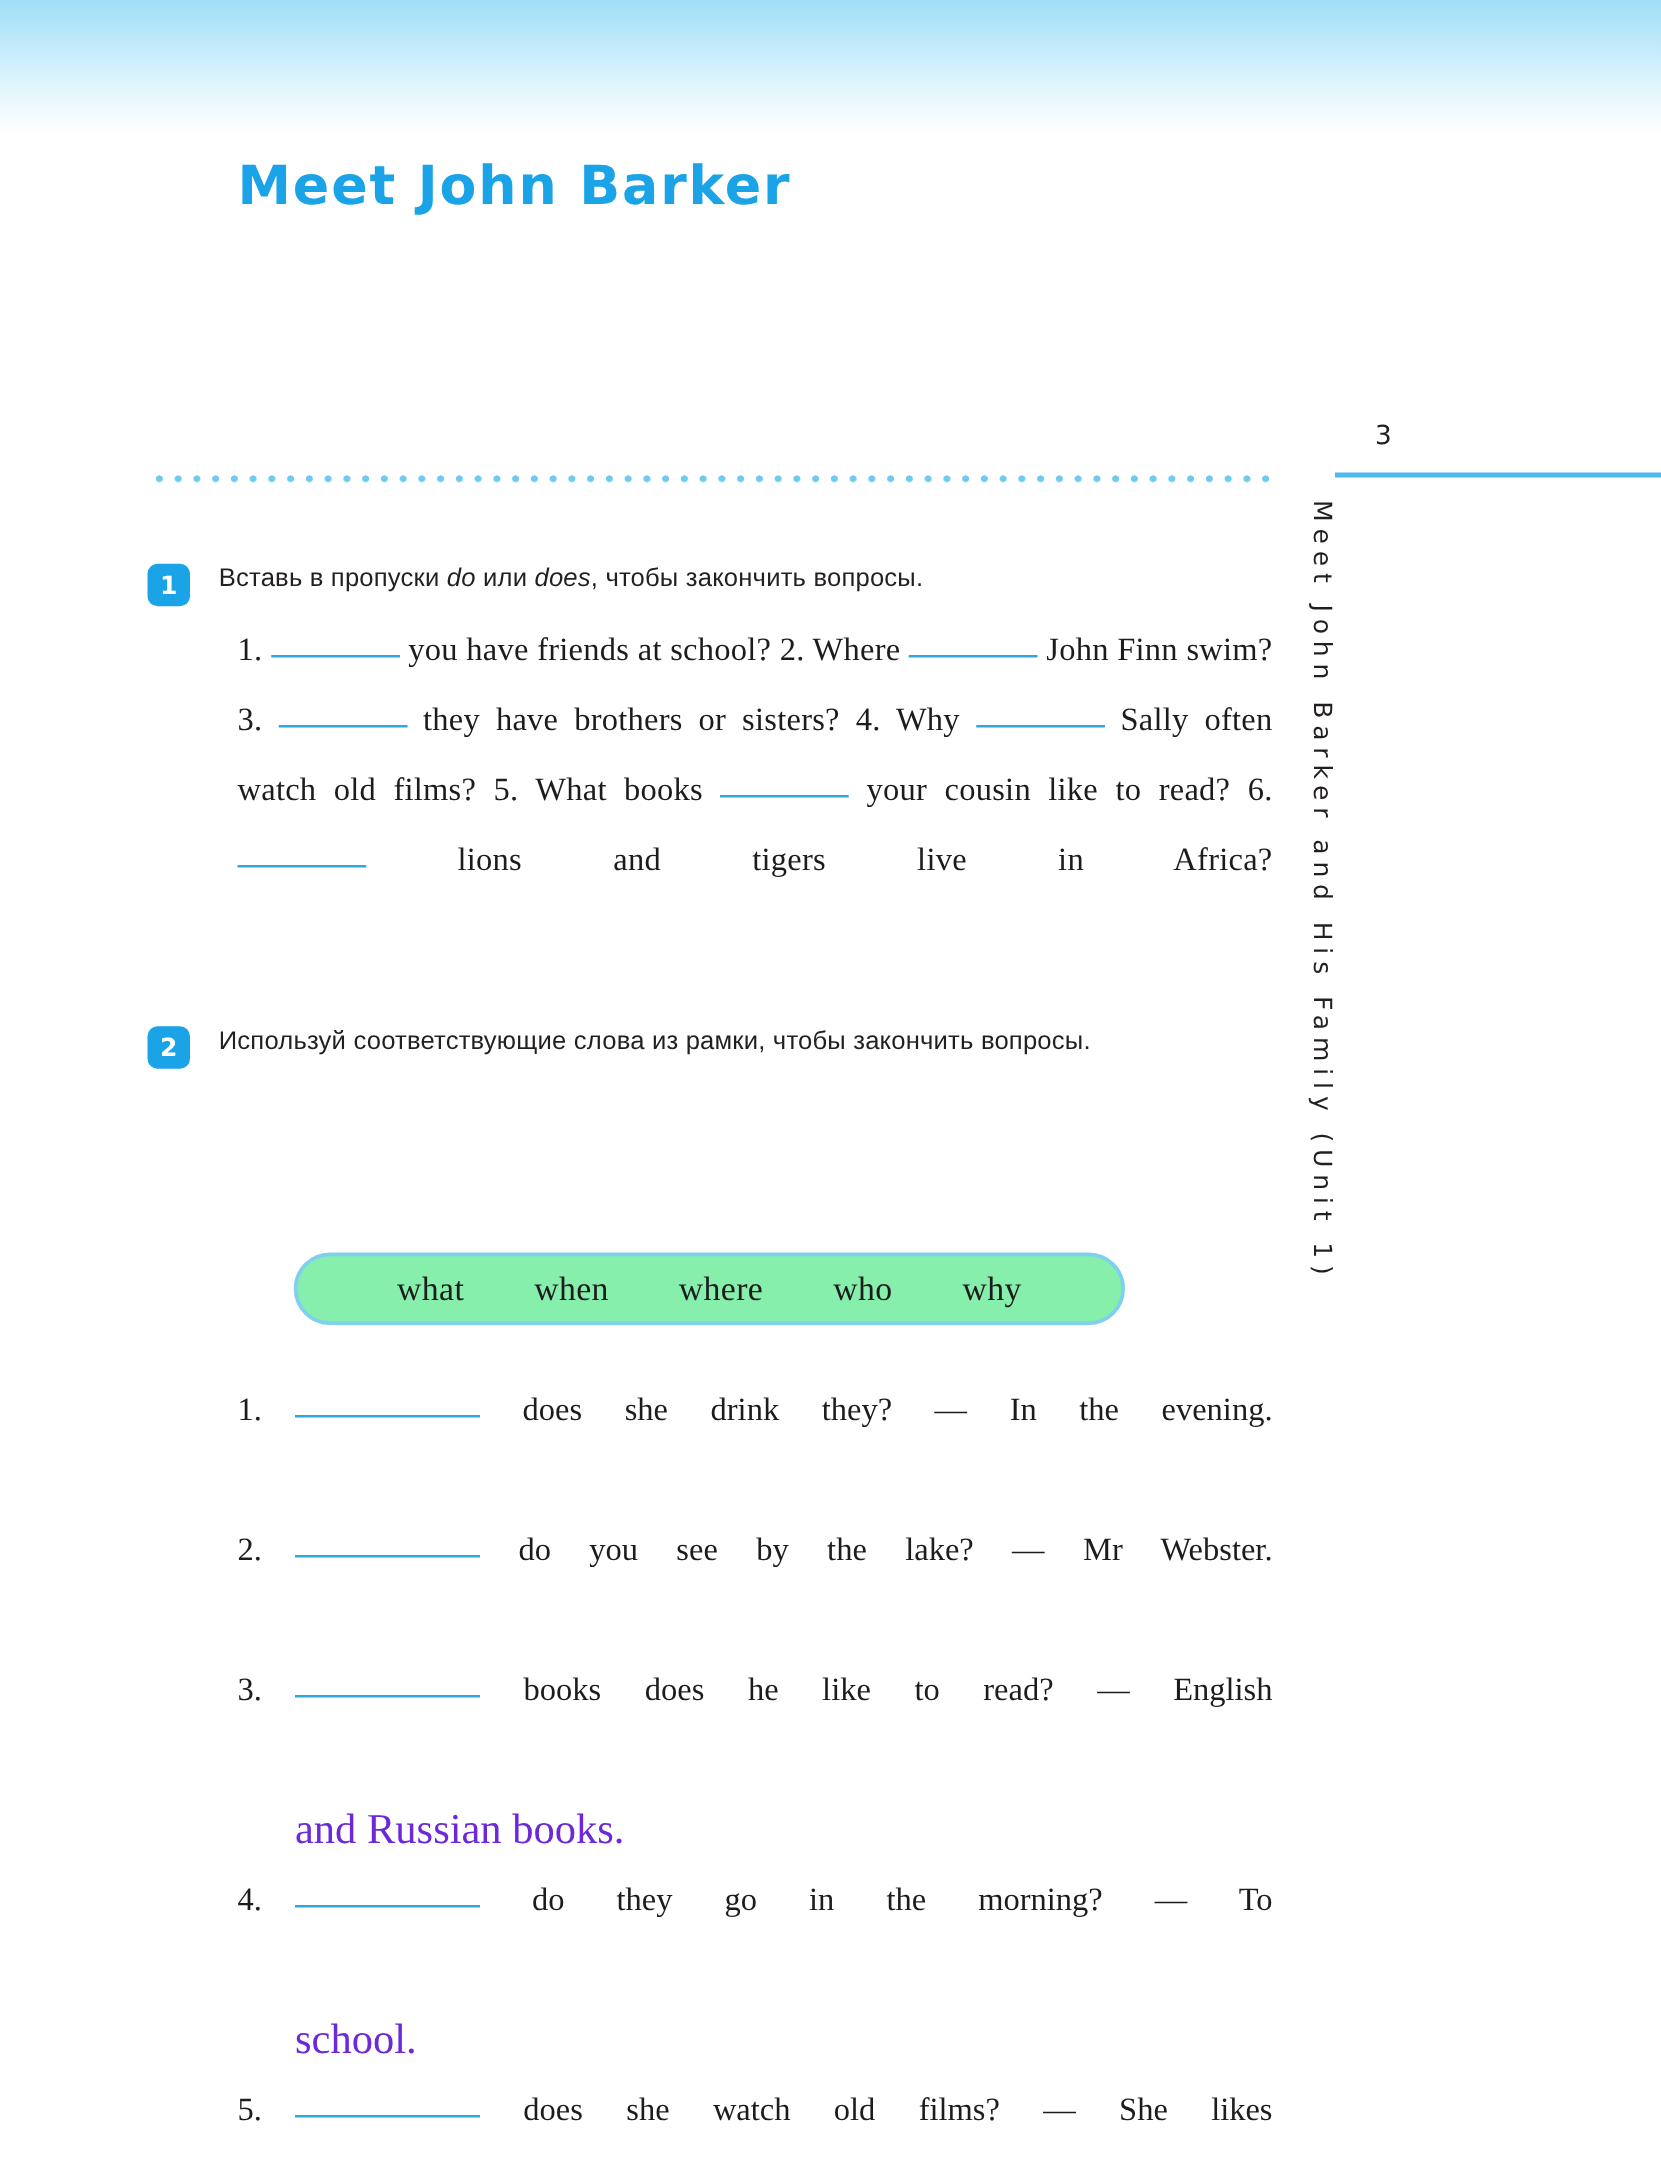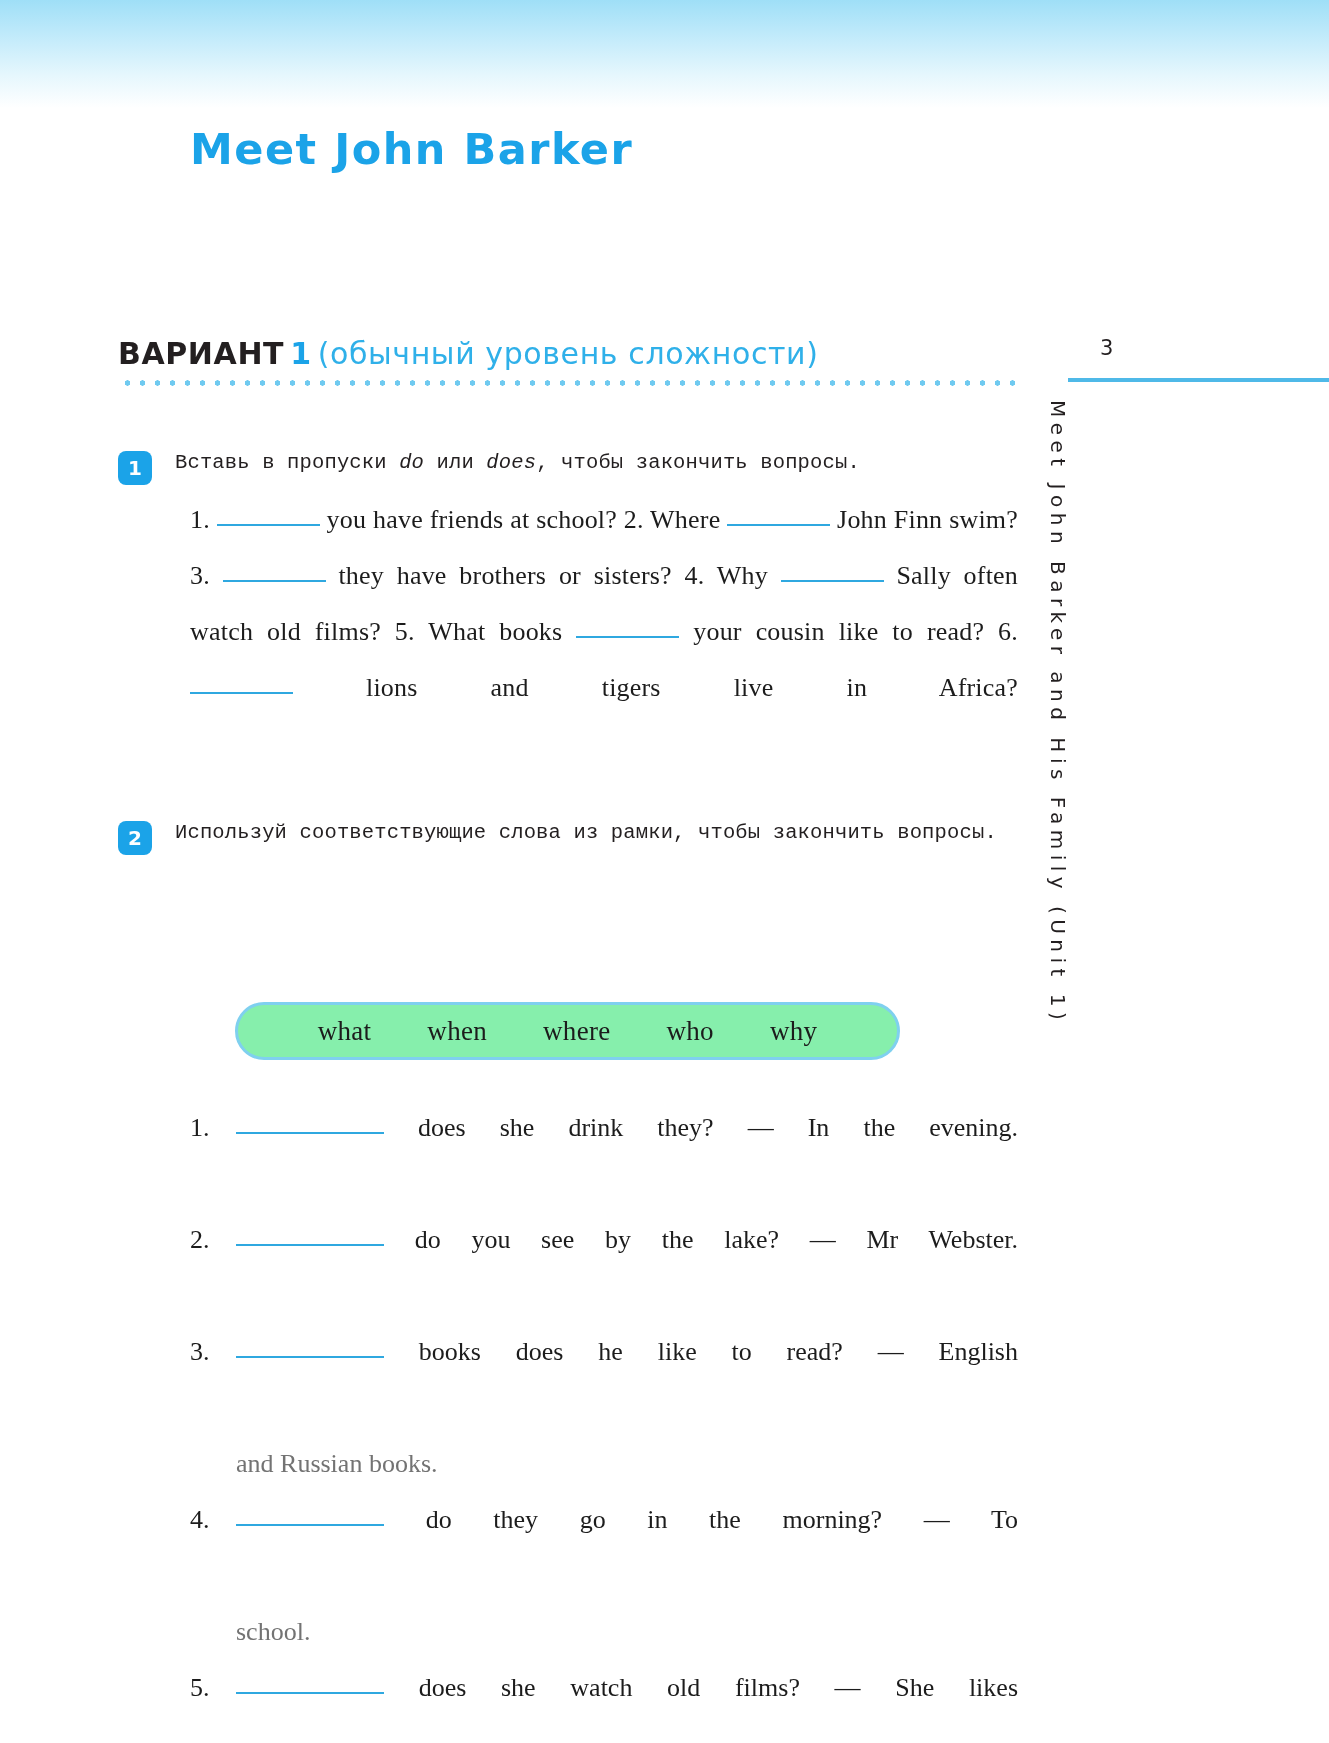--- a/index.html
+++ b/index.html
@@ -100,21 +100,21 @@
     font-family: "DejaVu Sans", sans-serif;
     font-weight: bold;
     font-size: 20px;
     line-height: 34px;
     text-align: center;
     margin-top: 3px;
   }
   .ex-instr {
     margin-left: 23px;
     flex: 1 1 auto;
-    font-family: Liberation Mono, monospace;
+    font-family: Liberation Sans, sans-serif;
     font-size: 20.5px;
     line-height: 30px;
     color: #231f20;
     text-align: justify;
     letter-spacing: 0.15px;
   }
   .ex-instr em {
     font-style: italic;
   }
 
@@ -194,22 +194,22 @@
     line-height: 56px;
     text-align: justify;
   }
   .qtext:after {
     content: "";
     display: inline-block;
     width: 100%;
   }
   .qcont {
     font-family: "Liberation Serif", serif;
-    font-size: 26px;
-    color: #737373;
+    font-size: 34px;
+    color: #6d28d9;
     line-height: 56px;
     padding-left: 46px;
   }
 
   
   .pagenum {
     position: absolute;
     left: 1100px;
     top: 336px;
     font-family: "DejaVu Sans", sans-serif;
@@ -251,23 +251,20 @@
 <div id="page">
 
   <div class="top-band"></div>
 
   <div class="title-block">
     <div class="title-line">
       <span>Meet John Barker</span>
     </div>
   </div>
 
-  <div class="variant-head">
-    <span class="variant-word">ВАРИАНТ</span><span class="variant-num">1</span><span class="variant-rest">(обычный уровень сложности)</span>
-  </div>
   <div class="dotline"></div>
 
   <div class="pagenum">3</div>
   <div class="rule"></div>
   <div class="runhead">
     <span>Meet John Barker and His Family (Unit 1)</span>
   </div>
 
   <div class="ex" style="top:448px;">
     <div class="ex-head">

